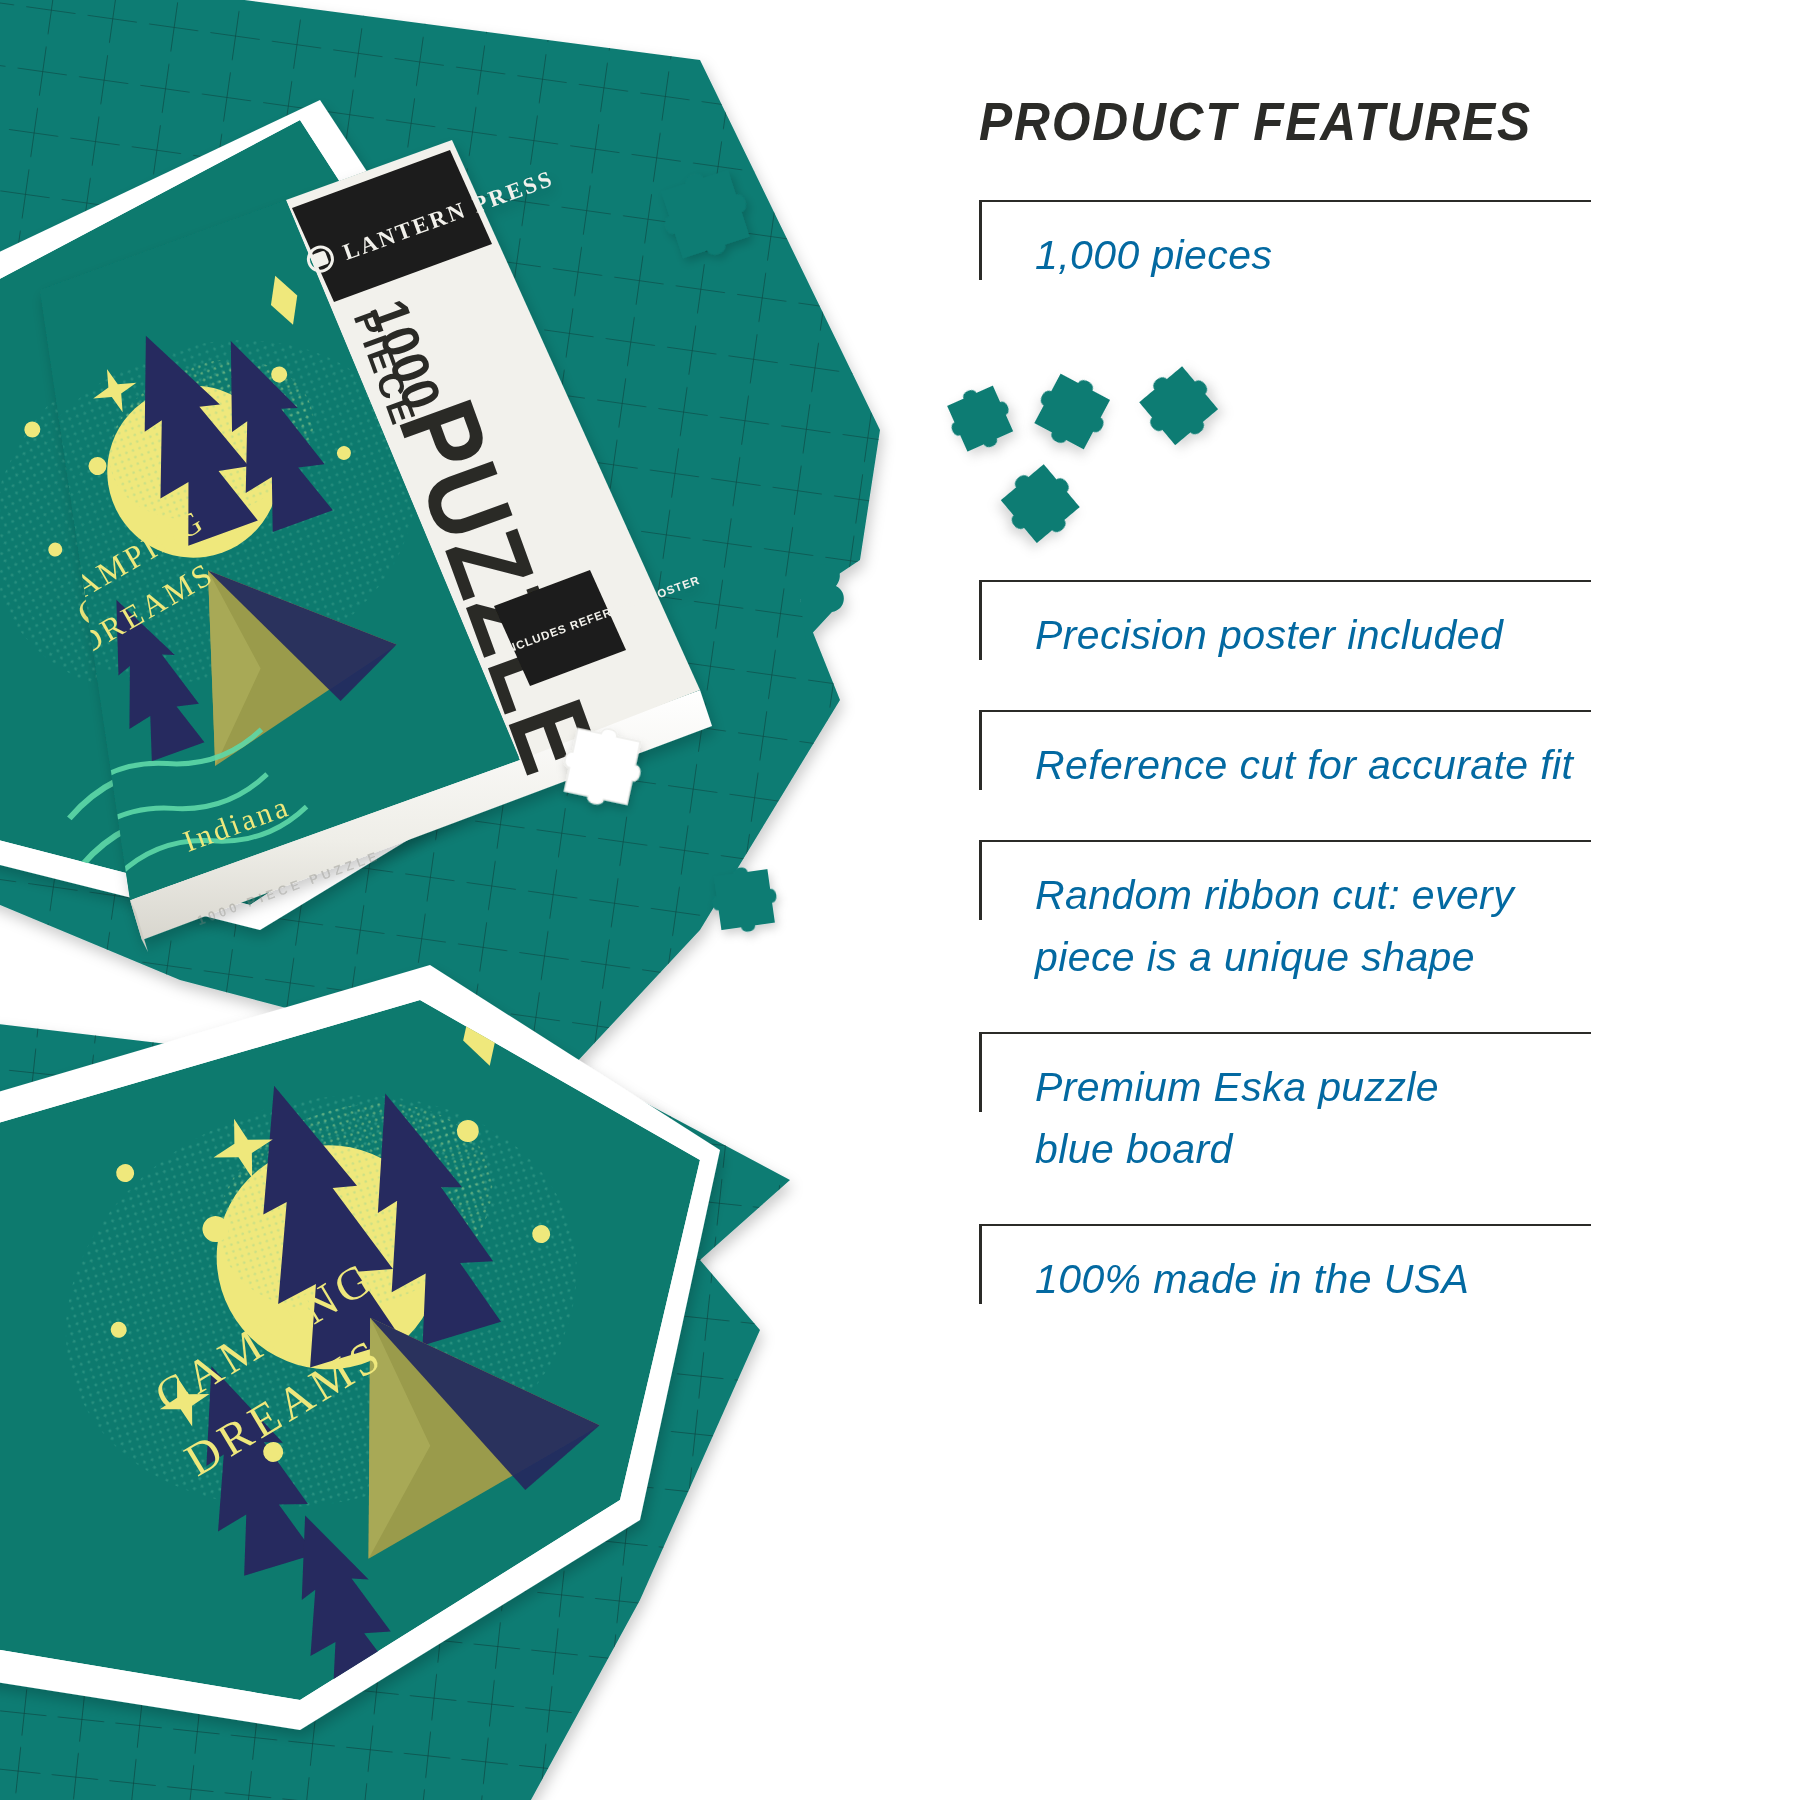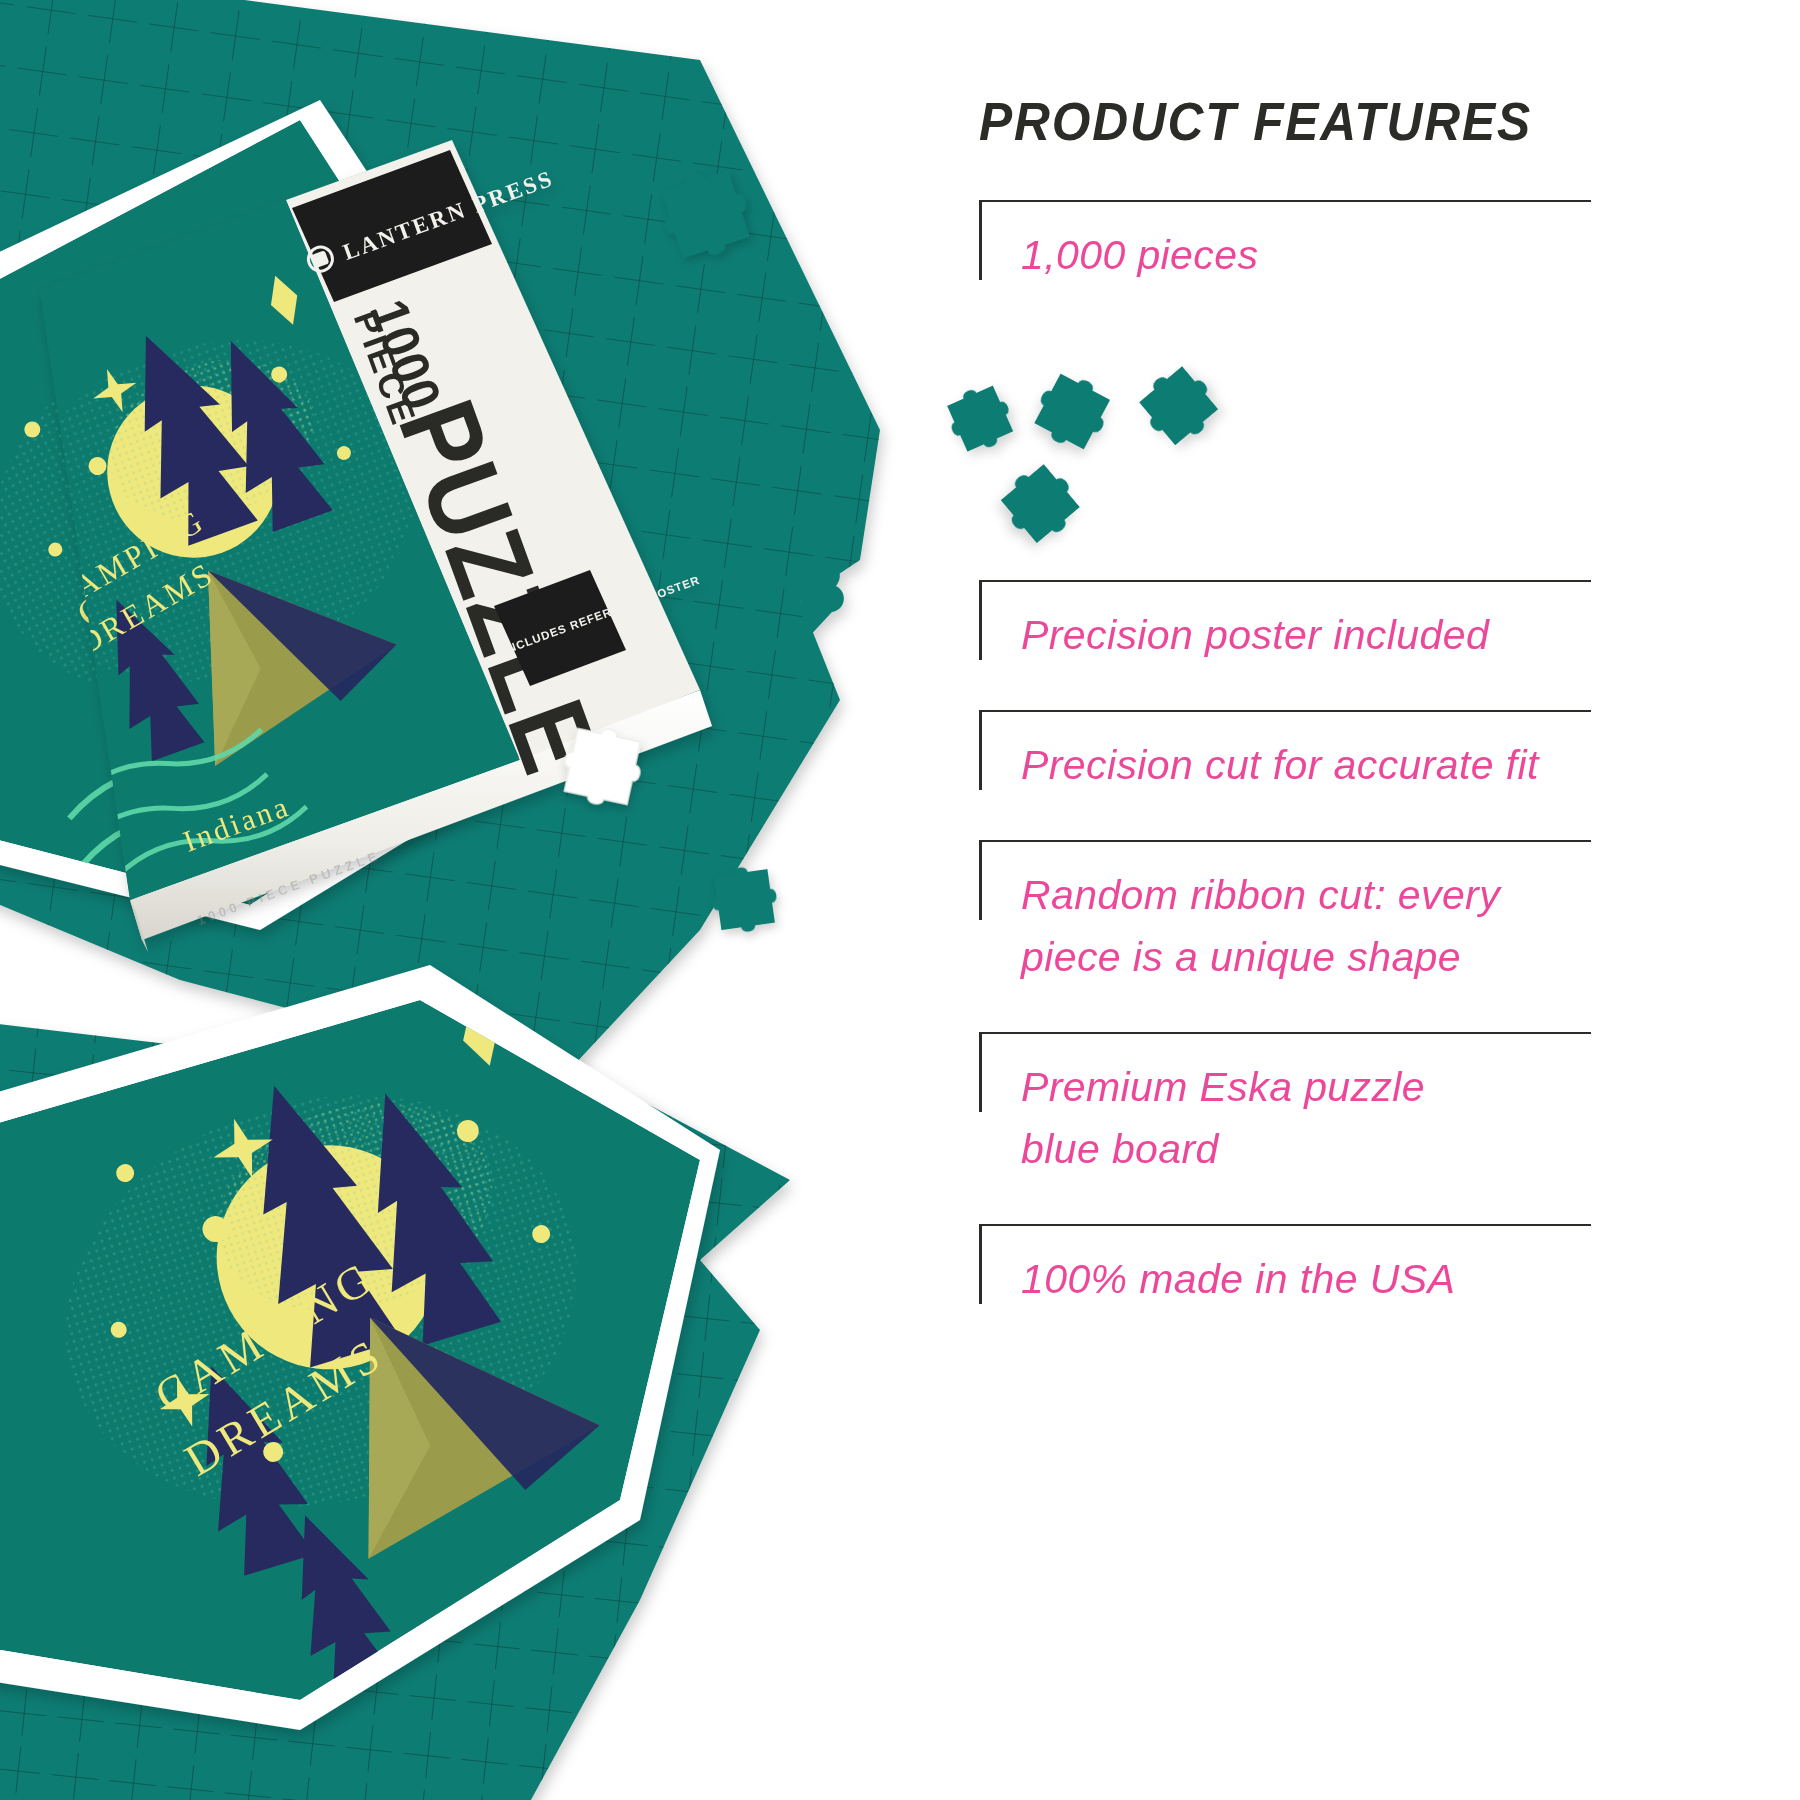--- a/index.html
+++ b/index.html
@@ -29,24 +29,24 @@
   }
   .feat{
     position:absolute;left:4px;width:612px;
     border-top:2.5px solid #2b2b28;
     box-sizing:border-box;
   }
   .feat .bar{
     position:absolute;left:0;top:0;width:2.5px;background:#2b2b28;
   }
   .feat .txt{
-    padding-left:42px;
+    padding-left:56px;
     font-size:41px;
     line-height:62px;
-    color:#ec4899;
+    color:#0369a1;
     letter-spacing:.4px;
     padding-top:22px;
     white-space:pre-line;
   }
 </style>
 </head>
 <body>
 
 <div id="stage">
 
@@ -332,21 +332,21 @@
       <div class="txt">1,000 pieces</div>
     </div>
 
     <div class="feat" style="top:490px;height:104px">
       <div class="bar" style="height:78px"></div>
       <div class="txt">Precision poster included</div>
     </div>
 
     <div class="feat" style="top:620px;height:104px">
       <div class="bar" style="height:78px"></div>
-      <div class="txt">Precision cut for accurate fit</div>
+      <div class="txt">Reference cut for accurate fit</div>
     </div>
 
     <div class="feat" style="top:942px;height:166px">
       <div class="bar" style="height:78px"></div>
       <div class="txt">Premium Eska puzzle
 blue board</div>
     </div>
 
     <div class="feat" style="top:750px;height:166px">
       <div class="bar" style="height:78px"></div>

